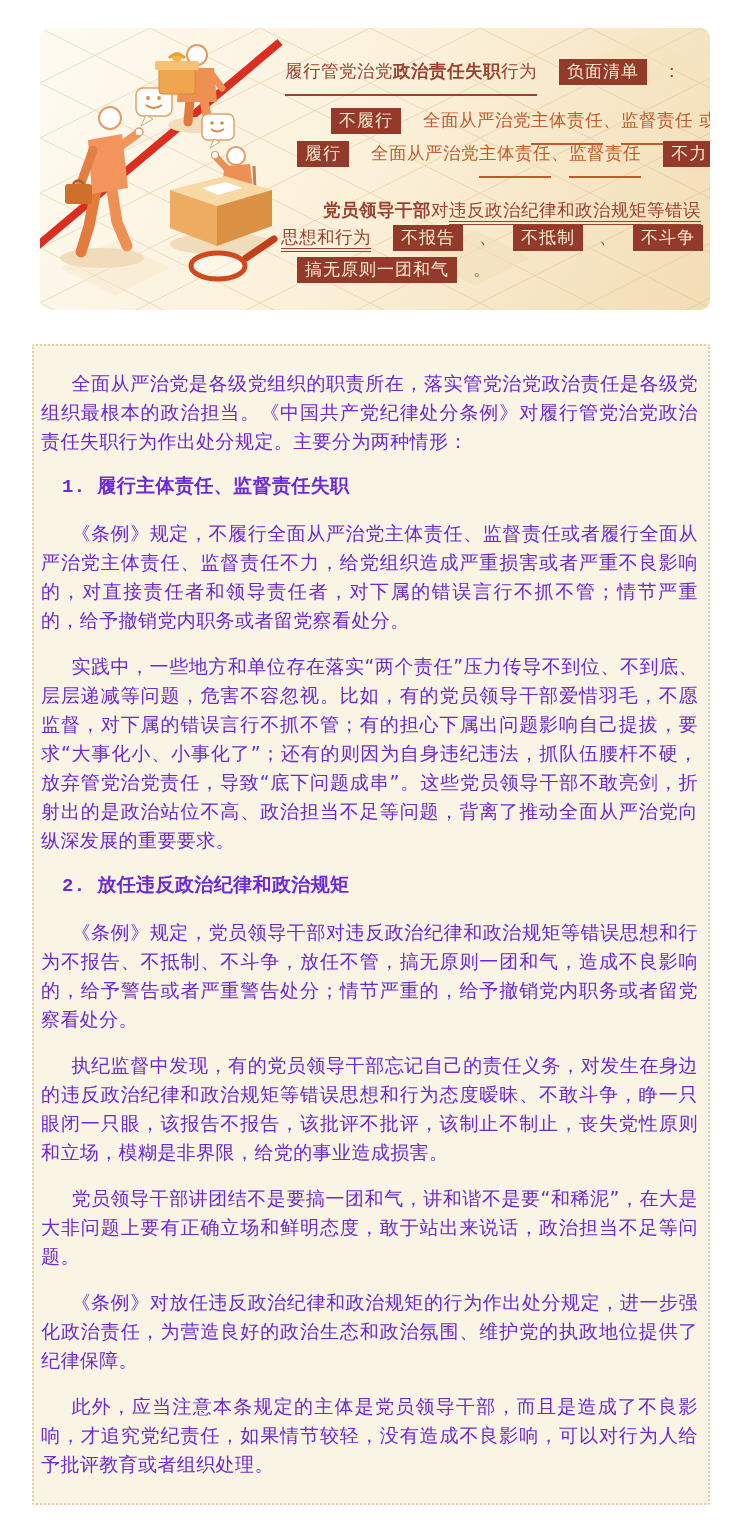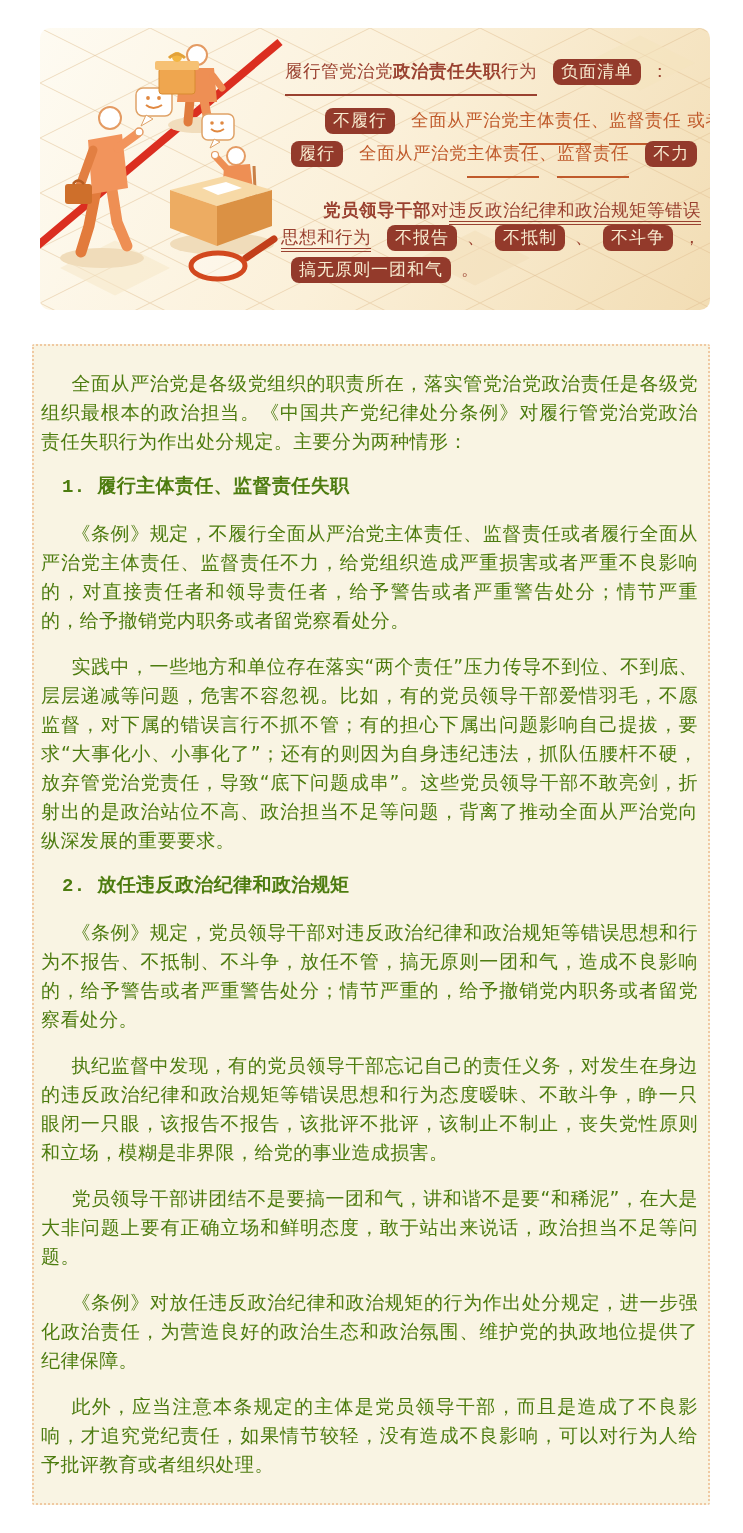--- a/index.html
+++ b/index.html
@@ -25,34 +25,34 @@
   .bl-4  { left:275px; top:171px;margin-left:8px; }
   .bl-5  { left:241px; top:197px; }
   .bl-6  { left:241px; top:229px;text-align:right; }
   .dr { color:#9A4130; }
   .or { color:#C05A2B; }
   .bd { font-weight:bold; }
   .bu  { border-bottom:2px solid currentColor; padding-bottom:13px; }
   .buu { border-bottom:4px double currentColor; padding-bottom:1px; }
   .badge {
     display:inline-block; background:#933A2B; color:#F8ECD0;
-    padding:3px 8px 4px; border-radius:8px; font-size:17px; line-height:1.1;
-    margin:0 10px; letter-spacing:1px;
+    padding:3px 8px 4px; border-radius:0; font-size:17px; line-height:1.1;
+    margin:0 16px; letter-spacing:1px;
   }
 
   
   .content {
     position:absolute; left:32px; top:344px; width:678px; height:1161px;
     box-sizing:border-box; padding:23px 10px 14px 7px;
     background:#F9F4E3; border:2px dotted #F0C9A2; border-radius:2px;
     overflow:hidden;
   }
   .content p, .content h3 {
     margin:0 0 17px 0; font-size:19px; line-height:29px;
-    color:#4d7c0f; text-align:justify; letter-spacing:.4px;
+    color:#6d28d9; text-align:justify; letter-spacing:.4px;
     font-weight:normal;
   }
   .content p  { text-indent:1.6em; }
   .content h3 { font-weight:bold; text-indent:1.1em;font-family:Liberation Mono, monospace; }
 </style>
 </head>
 <body>
 
 <div class="page">
 
@@ -166,21 +166,21 @@
 
       <div class="bl bl-6">
         <span class="badge">搞无原则一团和气</span><span class="dr">。</span>
       </div>
     </div>
   </div>
 
   <div class="content">
     <p>全面从严治党是各级党组织的职责所在，落实管党治党政治责任是各级党组织最根本的政治担当。《中国共产党纪律处分条例》对履行管党治党政治责任失职行为作出处分规定。主要分为两种情形：</p>
     <h3>1. 履行主体责任、监督责任失职</h3>
-    <p>《条例》规定，不履行全面从严治党主体责任、监督责任或者履行全面从严治党主体责任、监督责任不力，给党组织造成严重损害或者严重不良影响的，对直接责任者和领导责任者，给予警告或者严重警告处分；情节严重的，给予撤销党内职务或者留党察看处分。</p>
+    <p>《条例》规定，不履行全面从严治党主体责任、监督责任或者履行全面从严治党主体责任、监督责任不力，给党组织造成严重损害或者严重不良影响的，对直接责任者和领导责任者，对下属的错误言行不抓不管；情节严重的，给予撤销党内职务或者留党察看处分。</p>
     <p>实践中，一些地方和单位存在落实“两个责任”压力传导不到位、不到底、层层递减等问题，危害不容忽视。比如，有的党员领导干部爱惜羽毛，不愿监督，对下属的错误言行不抓不管；有的担心下属出问题影响自己提拔，要求“大事化小、小事化了”；还有的则因为自身违纪违法，抓队伍腰杆不硬，放弃管党治党责任，导致“底下问题成串”。这些党员领导干部不敢亮剑，折射出的是政治站位不高、政治担当不足等问题，背离了推动全面从严治党向纵深发展的重要要求。</p>
     <h3>2. 放任违反政治纪律和政治规矩</h3>
     <p>《条例》规定，党员领导干部对违反政治纪律和政治规矩等错误思想和行为不报告、不抵制、不斗争，放任不管，搞无原则一团和气，造成不良影响的，给予警告或者严重警告处分；情节严重的，给予撤销党内职务或者留党察看处分。</p>
     <p>执纪监督中发现，有的党员领导干部忘记自己的责任义务，对发生在身边的违反政治纪律和政治规矩等错误思想和行为态度暧昧、不敢斗争，睁一只眼闭一只眼，该报告不报告，该批评不批评，该制止不制止，丧失党性原则和立场，模糊是非界限，给党的事业造成损害。</p>
     <p>党员领导干部讲团结不是要搞一团和气，讲和谐不是要“和稀泥”，在大是大非问题上要有正确立场和鲜明态度，敢于站出来说话，政治担当不足等问题。</p>
     <p>《条例》对放任违反政治纪律和政治规矩的行为作出处分规定，进一步强化政治责任，为营造良好的政治生态和政治氛围、维护党的执政地位提供了纪律保障。</p>
     <p>此外，应当注意本条规定的主体是党员领导干部，而且是造成了不良影响，才追究党纪责任，如果情节较轻，没有造成不良影响，可以对行为人给予批评教育或者组织处理。</p>
   </div>
 
 </div>

